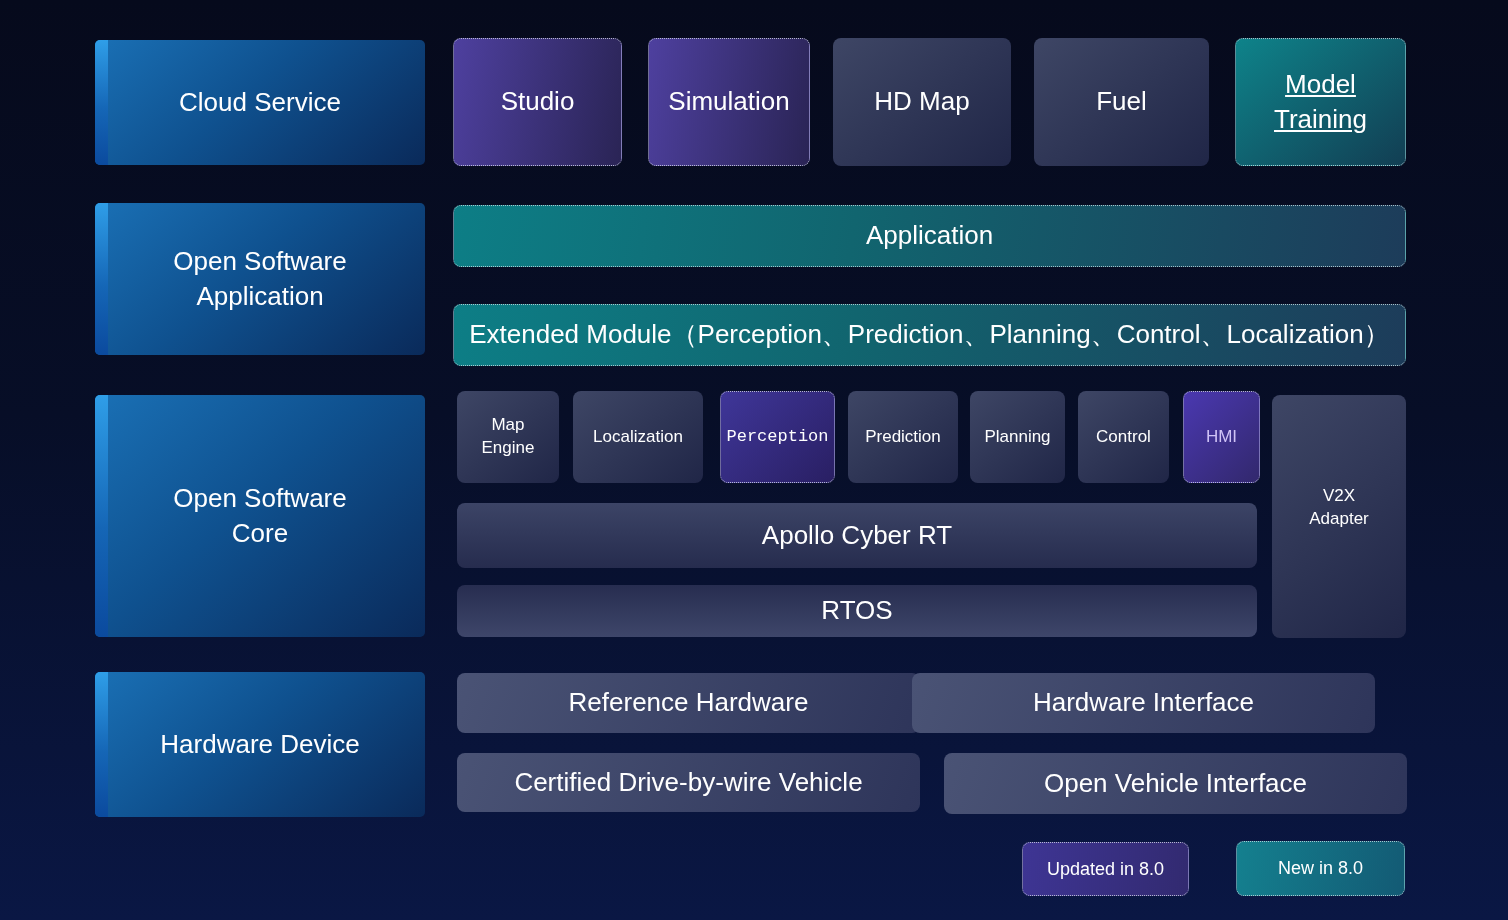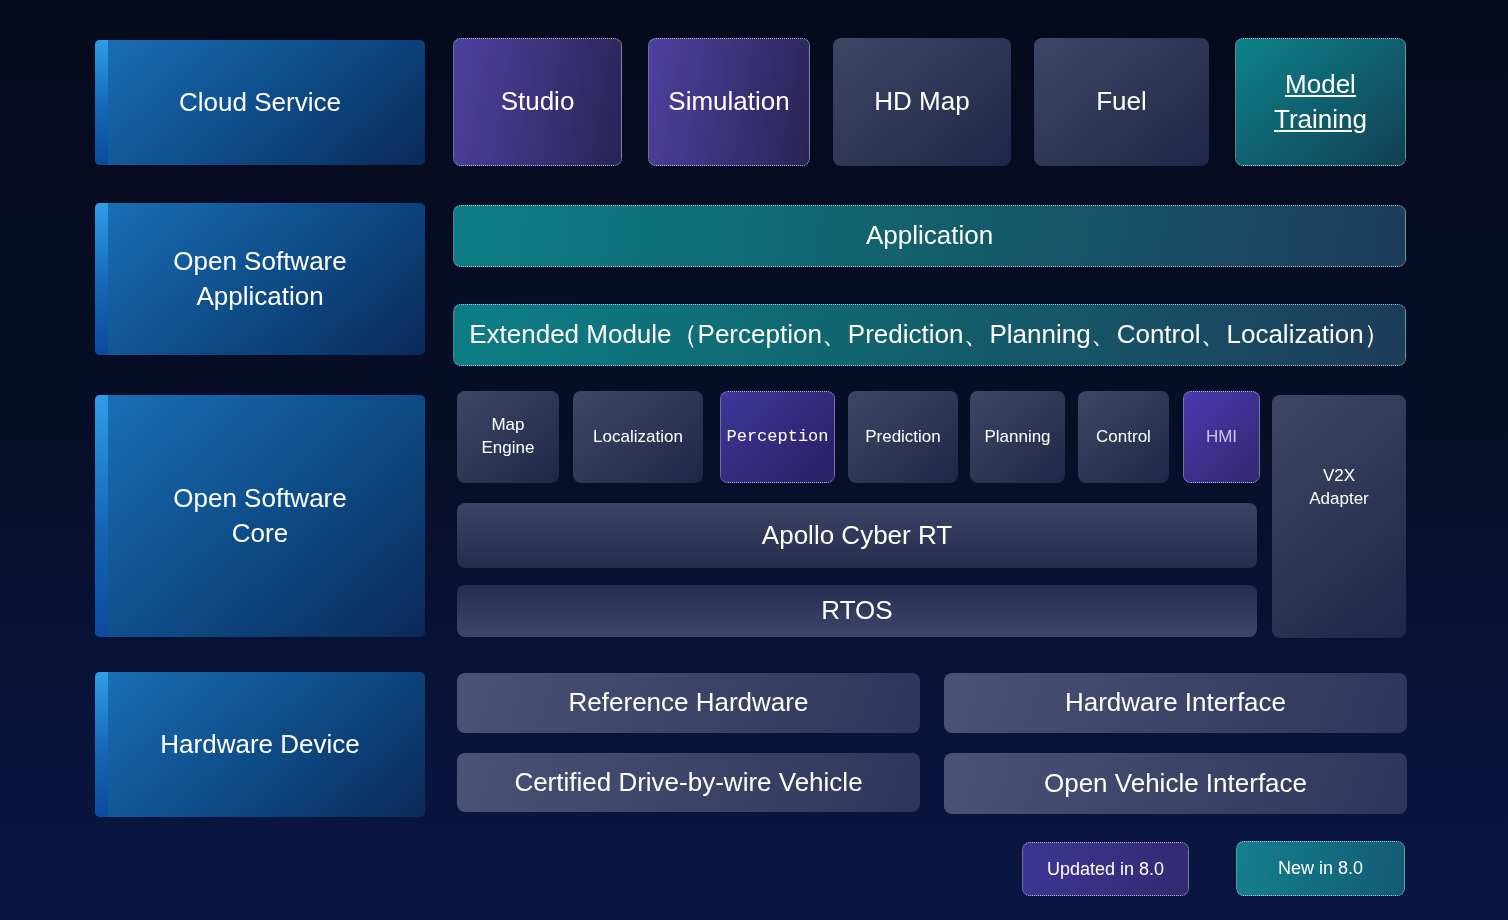--- a/index.html
+++ b/index.html
@@ -152,38 +152,38 @@
   </div>
 
   <div class="box slate fs17" style="left:1078px; top:391px; width:91px; height:92px;">
     <span class="lbl">Control</span>
   </div>
 
   <div class="box hmi fs17" style="left:1183px; top:391px; width:77px; height:92px;">
     <span class="lbl">HMI</span>
   </div>
 
-  <div class="box slate fs17" style="left:1272px; top:395px; width:134px; height:243px; align-items:flex-start; padding-top:70px;">
+  <div class="box slate fs17" style="left:1272px; top:395px; width:134px; height:243px; align-items:flex-start; padding-top:90px;">
     <span class="lbl">V2X
 Adapter</span>
   </div>
 
   <div class="box slatebar" style="left:457px; top:503px; width:800px; height:65px;">
     <span class="lbl">Apollo Cyber RT</span>
   </div>
 
   <div class="box slatebar-rev" style="left:457px; top:585px; width:800px; height:52px;">
     <span class="lbl">RTOS</span>
   </div>
 
   <div class="box hw" style="left:457px; top:673px; width:463px; height:60px;">
     <span class="lbl">Reference Hardware</span>
   </div>
 
-  <div class="box hw" style="left:944px; top:673px; width:463px; height:60px;">
+  <div class="box hw" style="left:912px; top:673px; width:463px; height:60px;">
     <span class="lbl">Hardware Interface</span>
   </div>
 
   <div class="box hw" style="left:457px; top:753px; width:463px; height:59px;">
     <span class="lbl">Certified Drive-by-wire Vehicle</span>
   </div>
 
   <div class="box hw" style="left:944px; top:753px; width:463px; height:61px;">
     <span class="lbl">Open Vehicle Interface</span>
   </div>

